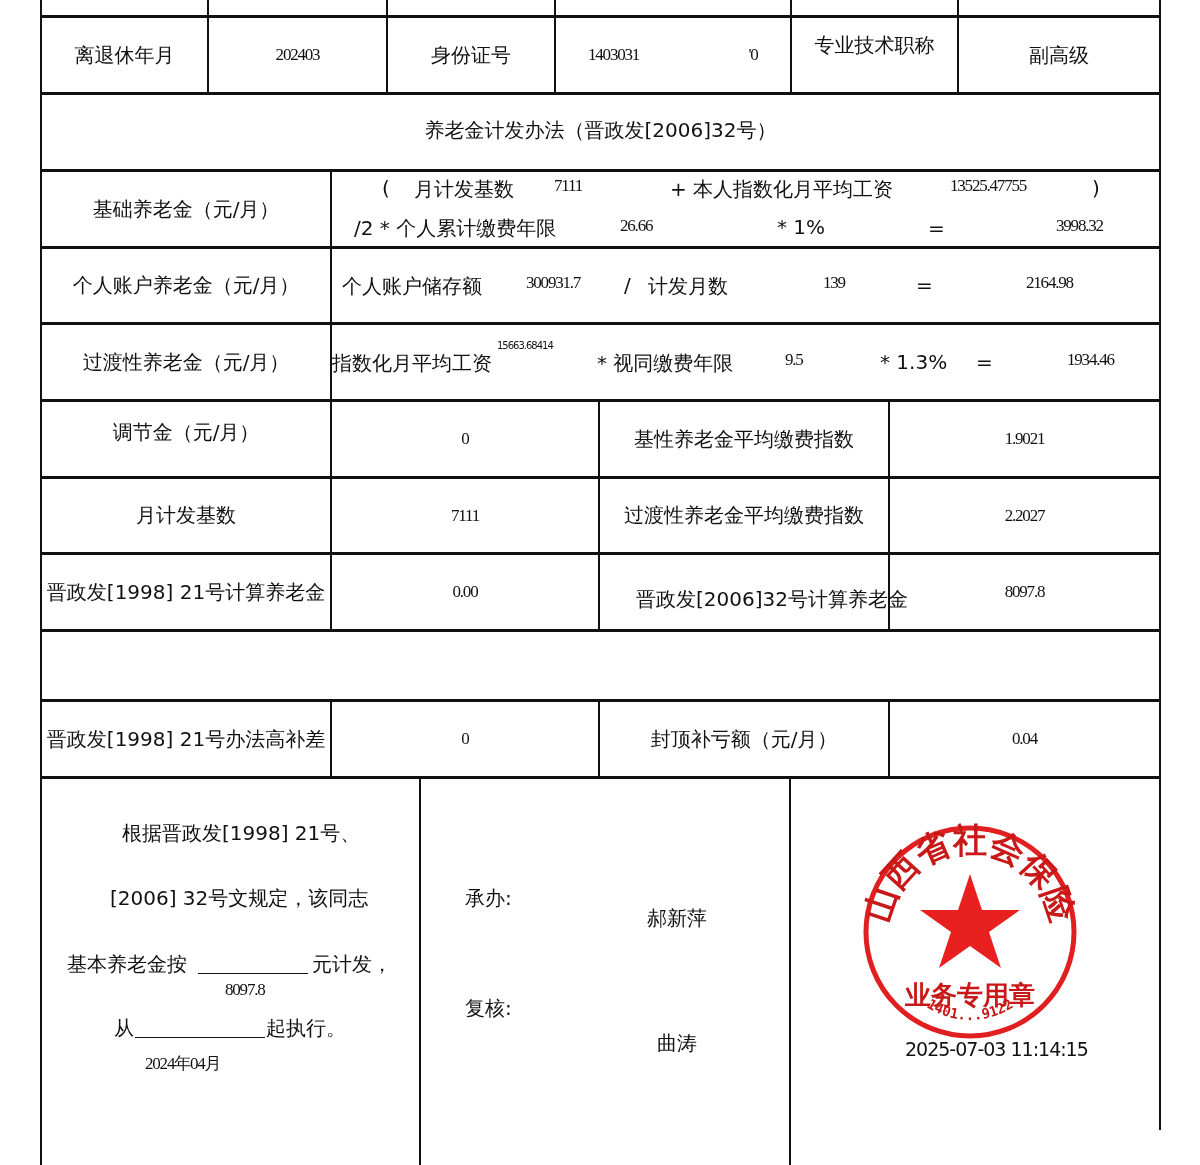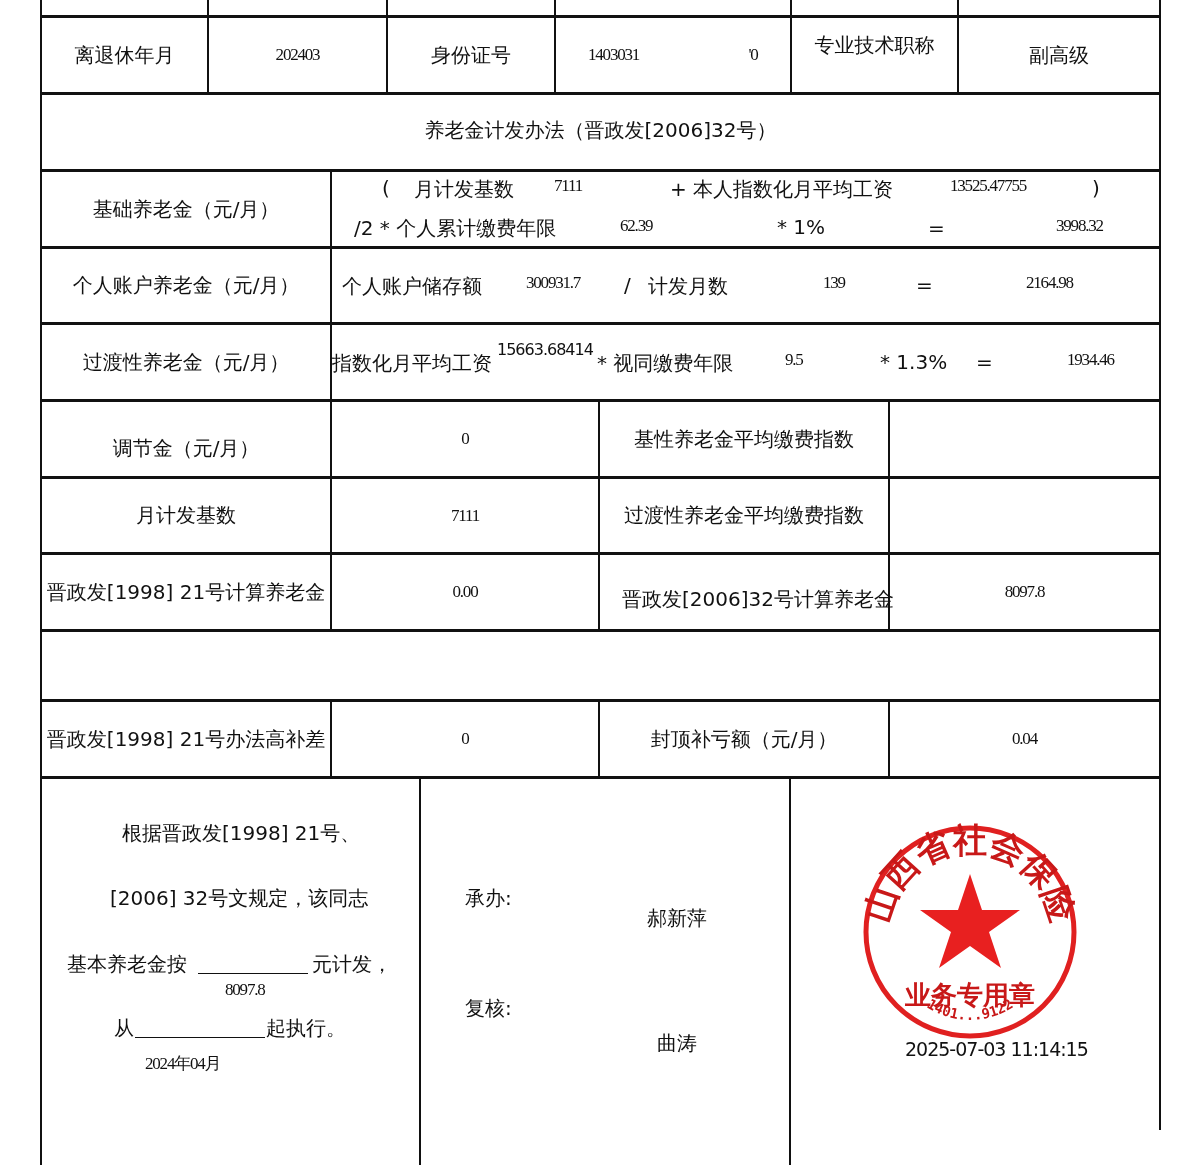--- a/index.html
+++ b/index.html
@@ -11,21 +11,21 @@
   .doc { position: absolute; left: 0; top: 0; width: 1200px; height: 1165px; padding-left: 20px; }
   .hline { position: absolute; height: 3px; background: #111; }
   .vline { position: absolute; width: 2px; background: #111; }
   .cell {
     position: absolute; display: flex; align-items: center; justify-content: center;
     font-size: 20px; text-align: center; white-space: nowrap;
   }
   .num { font-family: Liberation Serif, serif; letter-spacing: -1.2px; font-size: 17px; }
   .formula { position: absolute; font-size: 20px; white-space: nowrap; }
   .formula span { position: absolute; top: 0; }
-  .sup { font-size: 16px; position: absolute; letter-spacing: -1px; }
+  .sup { font-size: 10px; position: absolute; letter-spacing: -1px; }
   .blank { display: inline-block; border-bottom: 1.5px solid #111; vertical-align: baseline; }
   .stamp { position: absolute; left: 860px; top: 822px; width: 220px; height: 220px; }
   .stamp-time { position: absolute; left: 905px; top: 1038px; font-size: 19px; letter-spacing: -1px; color: #111; }
 </style>
 </head>
 <body>
 
 <div class="doc">
 
   <div class="vline" style="left:40px;top:0;height:1165px"></div>
@@ -74,21 +74,21 @@
 
   <div class="cell" style="left:42px;top:172px;width:288px;height:74px">基础养老金（元/月）</div>
   <div class="formula" style="left:332px;top:176px;width:827px;height:70px">
     <span style="left:50px">(</span>
     <span style="left:82px">月计发基数</span>
     <span class="num" style="left:222px">7111</span>
     <span style="left:338px">+ 本人指数化月平均工资</span>
     <span class="num" style="left:618px">13525.47755</span>
     <span style="left:760px">)</span>
     <span style="left:22px;top:39px">/2 * 个人累计缴费年限</span>
-    <span class="num" style="left:288px;top:40px">62.39</span>
+    <span class="num" style="left:288px;top:40px">26.66</span>
     <span style="left:445px;top:39px">* 1%</span>
     <span style="left:596px;top:40px">=</span>
     <span class="num" style="left:724px;top:40px">3998.32</span>
   </div>
 
   <div class="cell" style="left:42px;top:249px;width:288px;height:73px">个人账户养老金（元/月）</div>
   <div class="formula" style="left:332px;top:273px;width:827px;height:30px">
     <span style="left:10px">个人账户储存额</span>
     <span class="num" style="left:194px">300931.7</span>
     <span style="left:292px">/</span>
@@ -102,31 +102,33 @@
   <div class="formula" style="left:332px;top:350px;width:966px;height:30px">
     <span style="left:0px">指数化月平均工资</span>
     <span class="sup" style="left:165px;top:-10px">15663.68414</span>
     <span style="left:265px">* 视同缴费年限</span>
     <span class="num" style="left:453px">9.5</span>
     <span style="left:548px">* 1.3%</span>
     <span style="left:644px">=</span>
     <span class="num" style="left:735px">1934.46</span>
   </div>
 
-  <div class="cell" style="left:42px;top:418px;width:288px;height:60px">调节金（元/月）</div>
+  <div class="cell" style="left:42px;top:402px;width:288px;height:60px">调节金（元/月）</div>
   <div class="cell num" style="left:332px;top:402px;width:266px;height:74px">0</div>
   <div class="cell" style="left:600px;top:402px;width:288px;height:74px">基性养老金平均缴费指数</div>
+  <div class="cell num" style="left:890px;top:402px;width:269px;height:74px">1.9021</div>
 
   <div class="cell" style="left:42px;top:479px;width:288px;height:73px">月计发基数</div>
   <div class="cell num" style="left:332px;top:479px;width:266px;height:73px">7111</div>
   <div class="cell" style="left:600px;top:479px;width:288px;height:73px">过渡性养老金平均缴费指数</div>
+  <div class="cell num" style="left:890px;top:479px;width:269px;height:73px">2.2027</div>
 
   <div class="cell" style="left:42px;top:555px;width:288px;height:74px">晋政发[1998] 21号计算养老金</div>
   <div class="cell num" style="left:332px;top:555px;width:266px;height:74px">0.00</div>
-  <div class="cell" style="left:614px;top:555px;width:288px;height:88px">晋政发[2006]32号计算养老金</div>
+  <div class="cell" style="left:628px;top:555px;width:288px;height:88px">晋政发[2006]32号计算养老金</div>
   <div class="cell num" style="left:890px;top:555px;width:269px;height:74px">8097.8</div>
 
 
   <div class="cell" style="left:42px;top:702px;width:288px;height:74px">晋政发[1998] 21号办法高补差</div>
   <div class="cell num" style="left:332px;top:702px;width:266px;height:74px">0</div>
   <div class="cell" style="left:600px;top:702px;width:288px;height:74px">封顶补亏额（元/月）</div>
   <div class="cell num" style="left:890px;top:702px;width:269px;height:74px">0.04</div>
 
   <div class="formula" style="left:42px;top:820px;width:377px;height:300px">
     <span style="left:80px;top:0px">根据晋政发[1998] 21号、</span>

